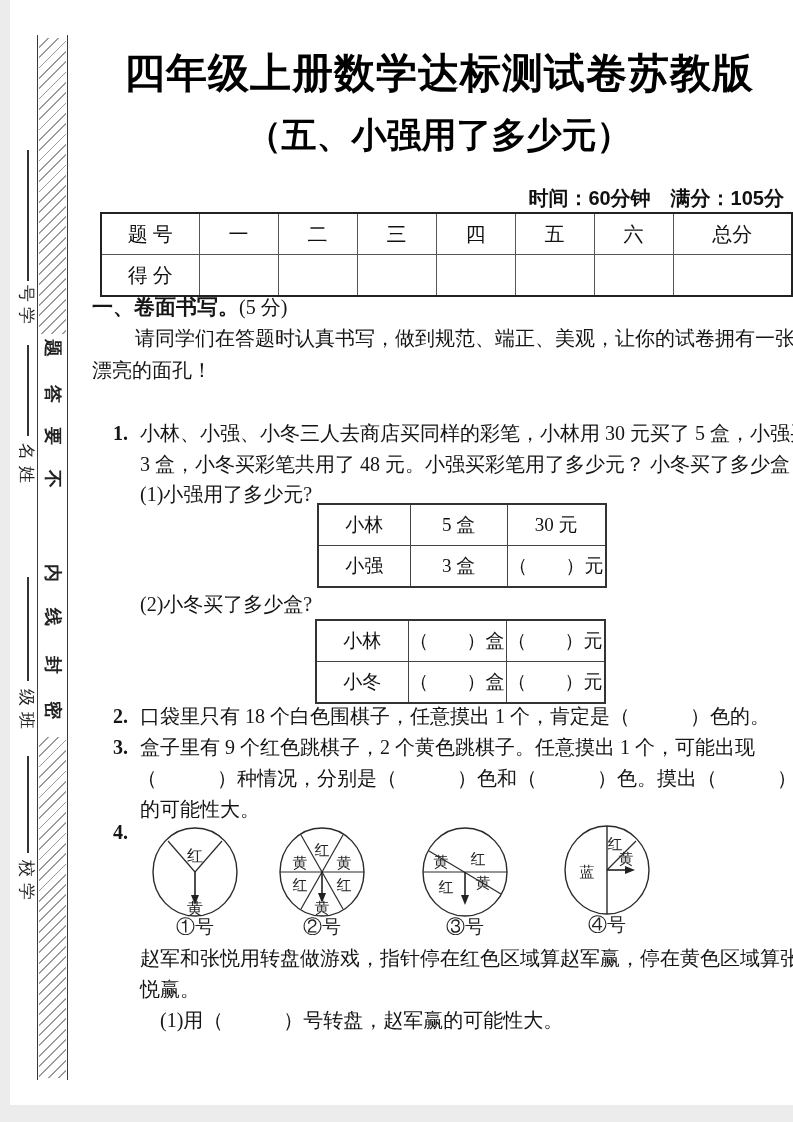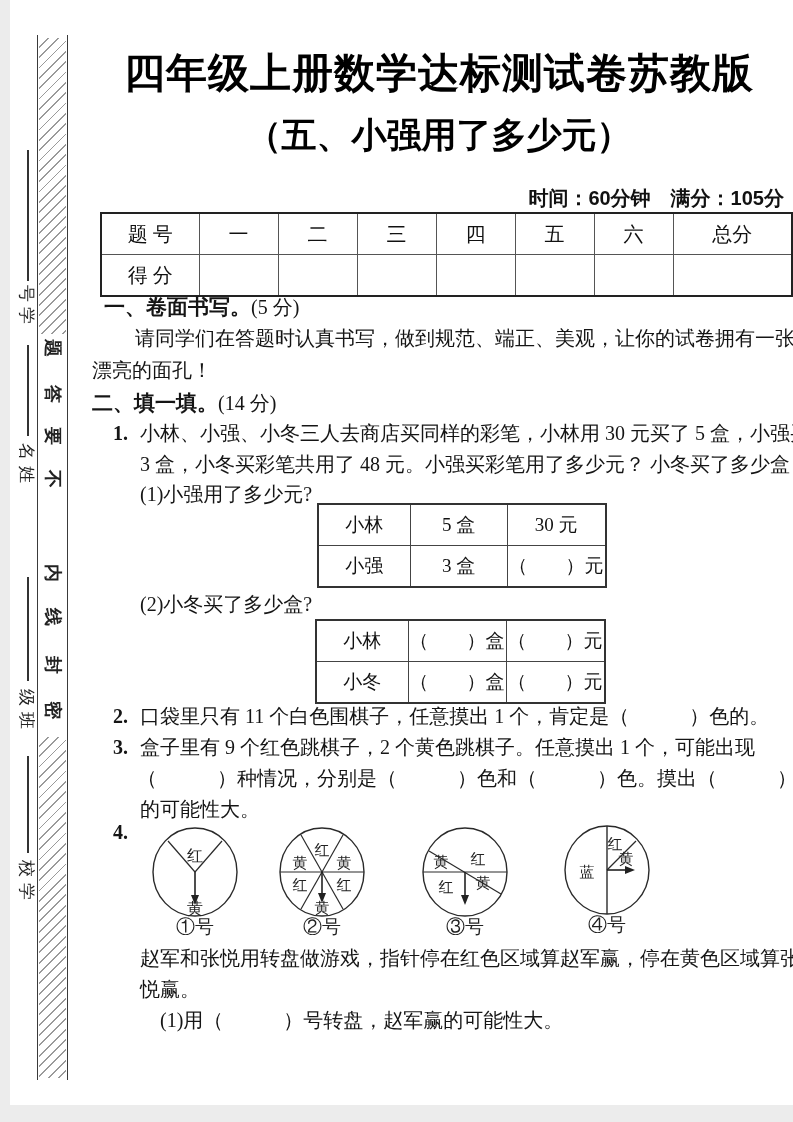--- a/index.html
+++ b/index.html
@@ -108,29 +108,26 @@
       <td></td>
       <td></td>
       <td></td>
       <td></td>
       <td></td>
       <td></td>
     </tr>
   </tbody>
     </table>
 
-  <div class="line" style="left:104px;top:296px;">
+  <div class="line" style="left:92px;top:296px;">
     <span class="hsec">一、卷面书写。</span><span class="pts">(5 分)</span>
   </div>
   <div class="line" style="left:135px;top:328px;">请同学们在答题时认真书写，做到规范、端正、美观，让你的试卷拥有一张清秀、</div>
   <div class="line" style="left:92px;top:360px;">漂亮的面孔！</div>
 
-  <div class="line" style="left:92px;top:392px;">
-    <span class="hsec">二、填一填。</span><span class="pts">(14 分)</span>
-  </div>
 
   <div class="line qnum" style="left:113px;top:423px;">1.</div>
   <div class="line" style="left:140px;top:423px;">小林、小强、小冬三人去商店买同样的彩笔，小林用 30 元买了 5 盒，小强买了</div>
   <div class="line" style="left:140px;top:454px;">3 盒，小冬买彩笔共用了 48 元。小强买彩笔用了多少元？ 小冬买了多少盒？</div>
   <div class="line" style="left:140px;top:484px;">(1)小强用了多少元?</div>
 
   <table class="qtable" style="left:317px;top:503px;">
     <colgroup>
         <col style="width:92px">
         <col style="width:97px">
@@ -166,21 +163,21 @@
     </tr>
     <tr>
       <td>小冬</td>
       <td>（　　）盒</td>
       <td>（　　）元</td>
     </tr>
   </tbody>
     </table>
 
   <div class="line qnum" style="left:113px;top:706px;">2.</div>
-  <div class="line" style="left:140px;top:706px;">口袋里只有 11 个白色围棋子，任意摸出 1 个，肯定是（　　　）色的。</div>
+  <div class="line" style="left:140px;top:706px;">口袋里只有 18 个白色围棋子，任意摸出 1 个，肯定是（　　　）色的。</div>
 
   <div class="line qnum" style="left:113px;top:737px;">3.</div>
   <div class="line" style="left:140px;top:737px;text-align:right;">盒子里有 9 个红色跳棋子，2 个黄色跳棋子。任意摸出 1 个，可能出现</div>
   <div class="line" style="left:137px;top:768px;">（　　　）种情况，分别是（　　　）色和（　　　）色。摸出（　　　）色跳棋子</div>
   <div class="line" style="left:140px;top:799px;">的可能性大。</div>
 
   <div class="line qnum" style="left:113px;top:822px;">4.</div>
 
   <svg class="spinner" style="left:145px;top:824px;" viewBox="0 0 100 114">
     <ellipse cx="50" cy="48" rx="42" ry="44" fill="none" stroke="#2a2a2a" stroke-width="1.4"></ellipse>

